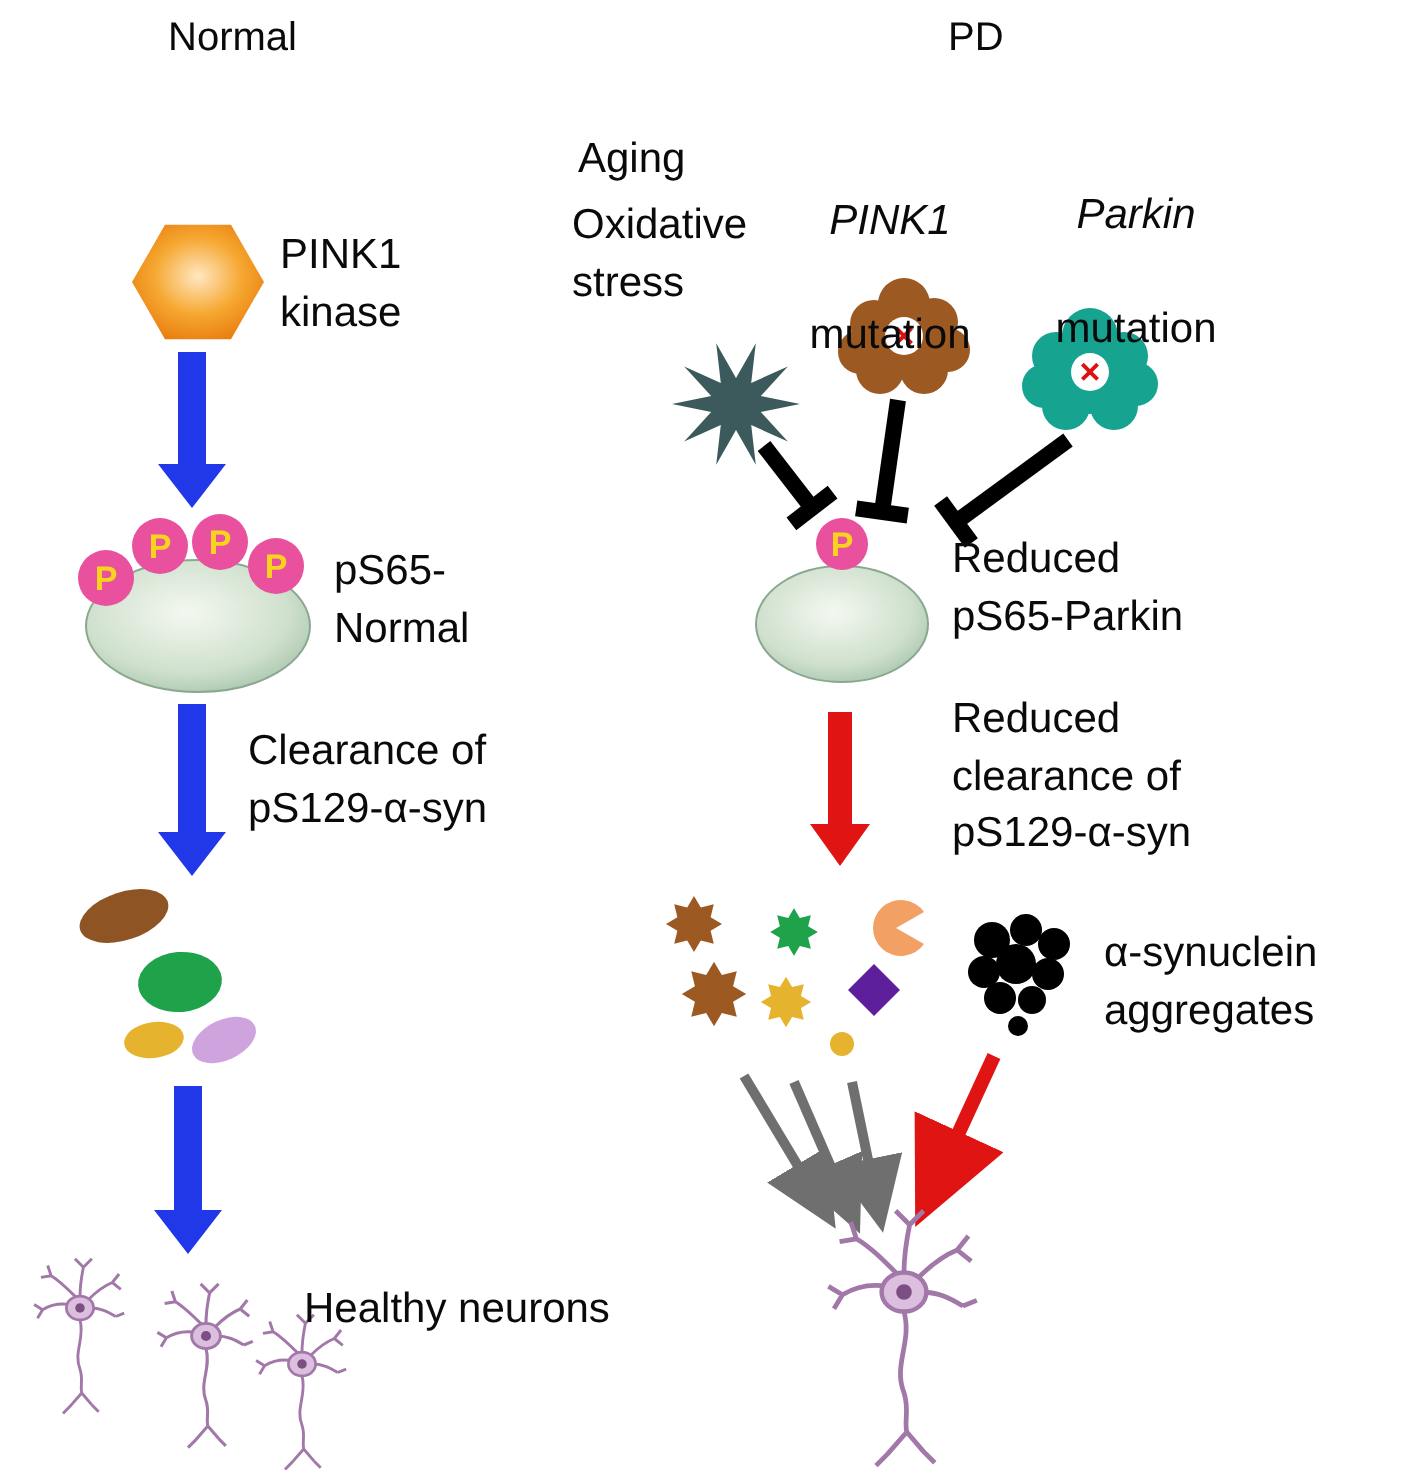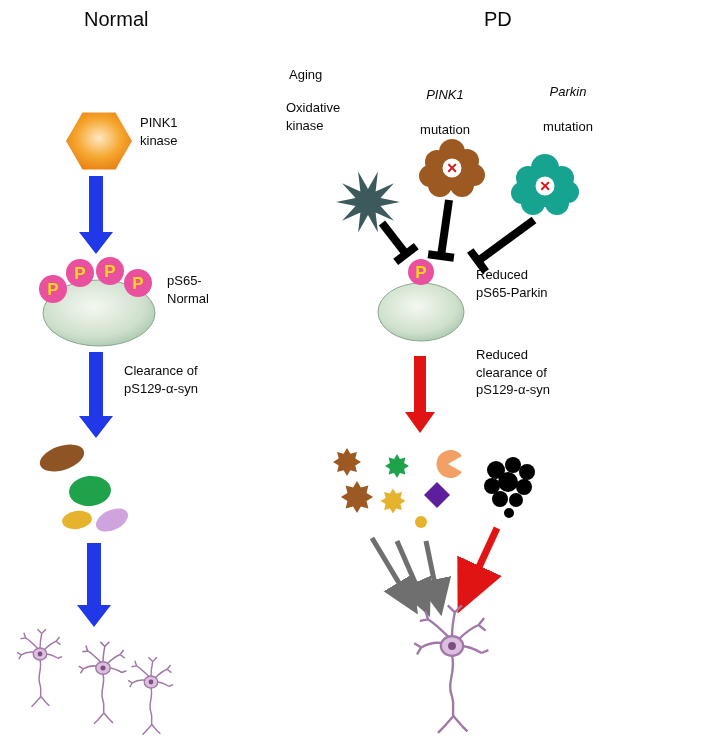--- a/index.html
+++ b/index.html
@@ -1,19 +1,19 @@
 <!DOCTYPE html>
 <html><head>
 <meta charset="utf-8">
 <style>
   html,body{margin:0;padding:0;background:#fff;}
   .figure{position:relative;width:707px;height:739px;background:#ffffff;
           font-family:"Liberation Sans",sans-serif;color:#0a0a0a;overflow:hidden;}
   svg.art{position:absolute;left:0;top:0;}
-  .lbl{position:absolute;font-size:13px;line-height:1.36;white-space:pre-line;}
+  .lbl{position:absolute;font-size:21px;line-height:1.36;white-space:pre-line;}
   .title{font-size:20px;}
   .center{text-align:center;}
   .italic{font-style:italic;}
   
   .nrn{stroke:#a178a8;stroke-width:1.7;fill:none;}
   .soma{fill:#dcbfdf;stroke:#a178a8;stroke-width:1.6;}
   .nucleus{fill:#7c4f82;}
   .ptxt{font-family:"Liberation Sans",sans-serif;font-size:17px;font-weight:bold;fill:#f8d51c;text-anchor:middle;}
   .xtxt{font-family:"Liberation Sans",sans-serif;font-size:14px;font-weight:bold;fill:#dd1111;text-anchor:middle;}
   .tbar{stroke:#000;stroke-width:8;}
@@ -159,41 +159,44 @@
       <line x1="372" y1="538" x2="414" y2="608" stroke="#6f6f6f" stroke-width="5" marker-end="url(#mGray)"></line>
       <line x1="397" y1="541" x2="427" y2="610" stroke="#6f6f6f" stroke-width="5" marker-end="url(#mGray)"></line>
       <line x1="426" y1="541" x2="440" y2="609" stroke="#6f6f6f" stroke-width="5" marker-end="url(#mGray)"></line>
       <line x1="497" y1="528" x2="462" y2="604" stroke="#e11414" stroke-width="7" marker-end="url(#mRed)"></line>
     </g>
 
     <use href="#neuron" transform="translate(452,646) scale(1.4)"></use>
   </svg>
 
   <div class="lbl title" style="left:84px;top:6px;">Normal</div>
-  <div class="lbl title" style="left:484px;top:6px;text-align:center;">PD</div>
+  <div class="lbl title" style="left:474px;top:6px;text-align:center;">PD</div>
 
   <div class="lbl" style="left:140px;top:114px;width:90px;">PINK1
 kinase</div>
   <div class="lbl" style="left:167px;top:272px;width:90px;">pS65-
 Normal</div>
   <div class="lbl" style="left:124px;top:362px;width:150px;">Clearance of
 pS129-α-syn</div>
+  <div class="lbl" style="left:152px;top:641px;width:180px;">Healthy neurons</div>
 
   <div class="lbl" style="left:289px;top:66px;width:90px;">Aging</div>
   <div class="lbl" style="left:286px;top:99px;width:110px;">Oxidative
-kinase</div>
+stress</div>
 
   <div class="lbl center" style="left:393px;top:68px;width:104px;">
     <span class="italic">PINK1</span><br>
     <span>mutation</span>
   </div>
   <div class="lbl center" style="left:516px;top:65px;width:104px;">
     <span class="italic">Parkin</span><br>
     <span>mutation</span>
   </div>
 
   <div class="lbl" style="left:476px;top:266px;width:140px;">Reduced
 pS65-Parkin</div>
   <div class="lbl" style="left:476px;top:346px;width:150px;">Reduced
 clearance of
 pS129-α-syn</div>
+  <div class="lbl" style="left:552px;top:463px;width:140px;">α-synuclein
+aggregates</div>
 
 </div>
 
 </body></html>

